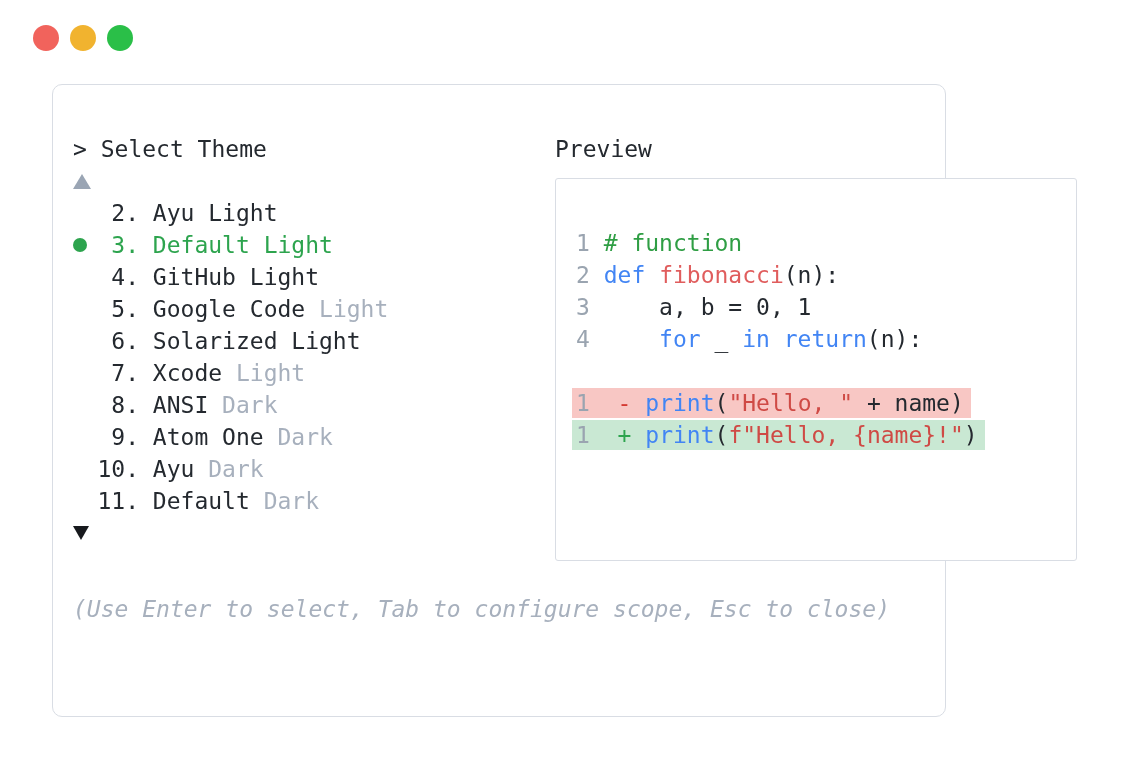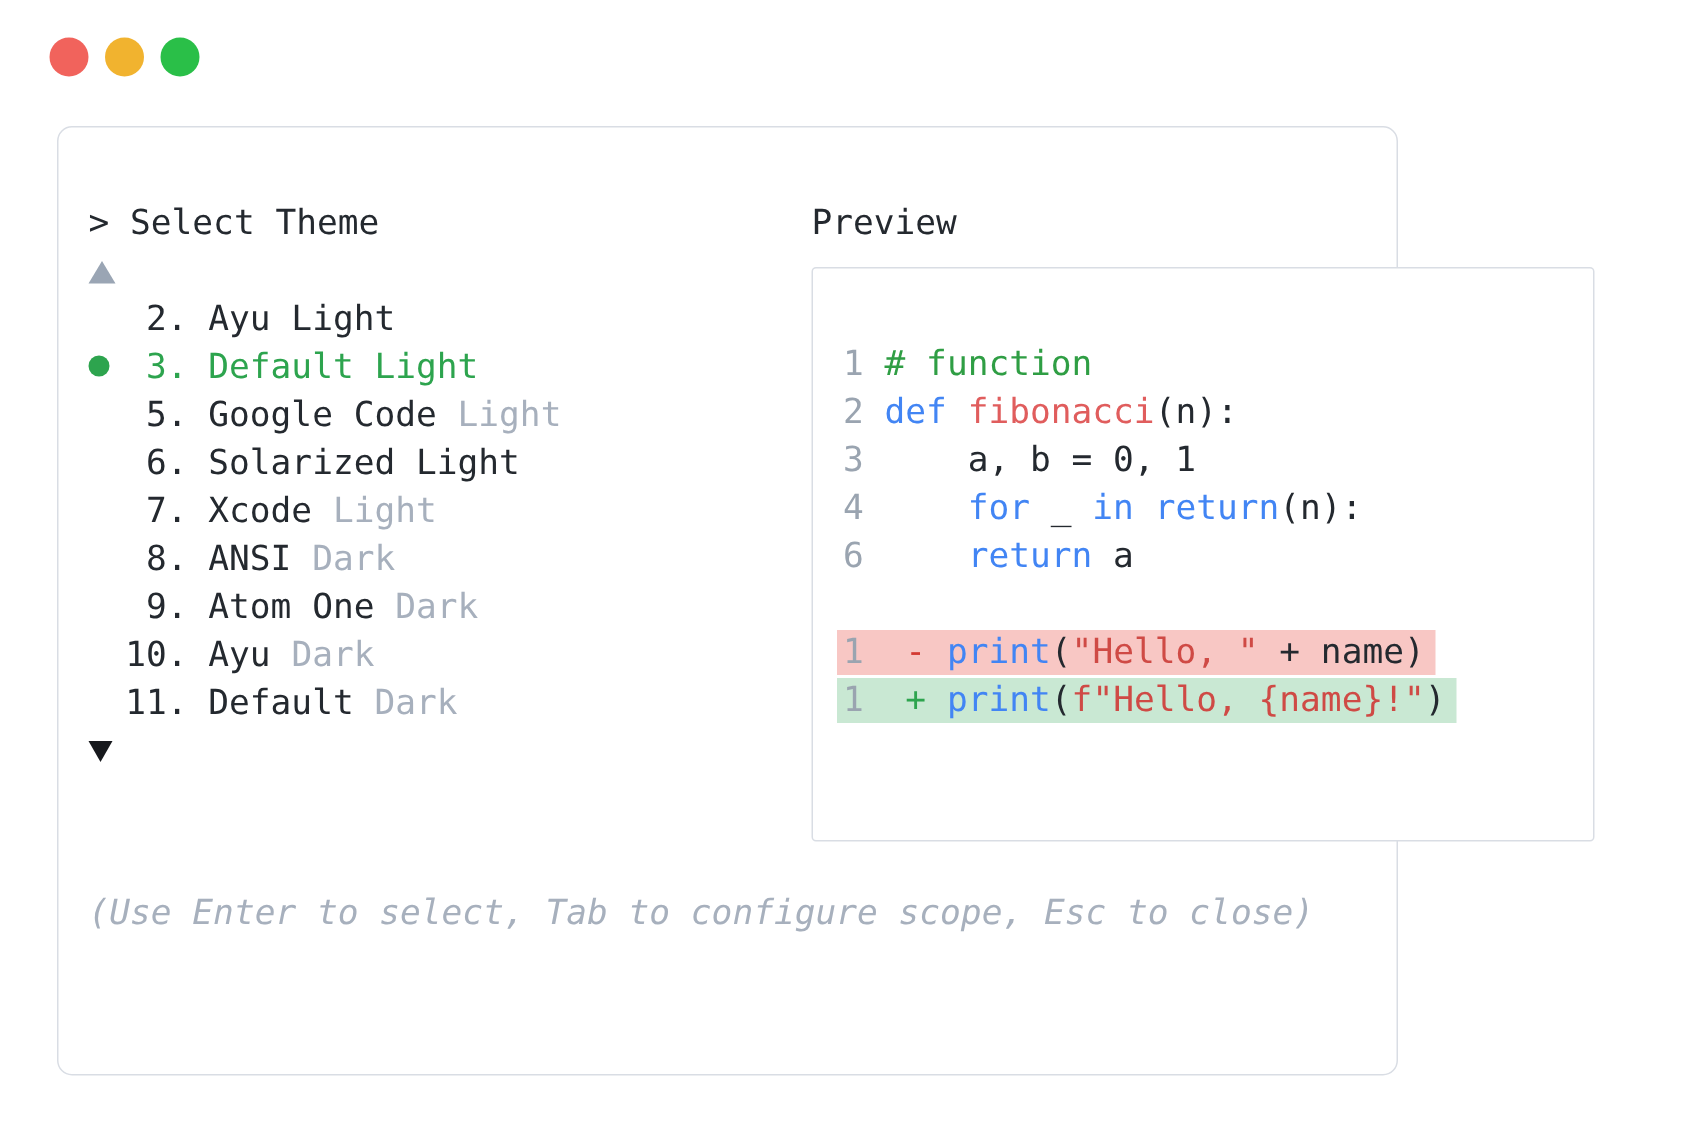--- a/index.html
+++ b/index.html
@@ -14,21 +14,21 @@
     width:1129px;height:757px;background:#ffffff;overflow:hidden;
     font-family:"DejaVu Sans Mono","Liberation Mono",monospace;
     font-size:23px;color:var(--text);
   }
   .traffic{display:flex;gap:11px;padding:25px 0 0 33px;}
   .dot{width:26px;height:26px;border-radius:50%;}
   .dot.red{background:var(--tred);}
   .dot.yellow{background:var(--tyellow);}
   .dot.green{background:var(--tgreen);}
   .panel{
-    box-sizing:border-box;margin:33px 0 0 38px;width:894px;height:633px;
+    box-sizing:border-box;margin:33px 0 0 52px;width:894px;height:633px;
     border:1.5px solid var(--border);border-radius:10px;
     padding:48px 13px 0 20px;background:#fff;
   }
   .cols{display:flex;align-items:flex-start;}
   .leftcol{width:482px;flex:none;}
   .rightcol{flex:1;}
   .line{height:32px;line-height:32px;white-space:pre;}
   .arrow-line{display:flex;align-items:center;height:32px;}
   .tri-up{width:0;height:0;border-left:9px solid transparent;border-right:9px solid transparent;border-bottom:15px solid var(--uparrow);}
   .tri-down{width:0;height:0;border-left:8px solid transparent;border-right:8px solid transparent;border-top:14px solid var(--downarrow);}
@@ -71,20 +71,21 @@
     <div class="cols">
 
       <div class="leftcol">
         <div class="line">&gt; Select Theme</div>
         <div class="arrow-line">
           <span class="tri-up"></span>
         </div>
         <div id="theme-list">
             <div class="item"><span class="marker"></span><span class="num">2.</span> <span>Ayu Light</span></div>
             <div class="item selected"><span class="marker"><span class="sel-dot"></span></span><span class="num">3.</span> <span>Default Light</span></div>
+            <div class="item"><span class="marker"></span><span class="num">4.</span> <span>GitHub Light</span></div>
             <div class="item"><span class="marker"></span><span class="num">5.</span> <span>Google Code</span><span class="muted"> Light</span></div>
             <div class="item"><span class="marker"></span><span class="num">6.</span> <span>Solarized Light</span></div>
             <div class="item"><span class="marker"></span><span class="num">7.</span> <span>Xcode</span><span class="muted"> Light</span></div>
             <div class="item"><span class="marker"></span><span class="num">8.</span> <span>ANSI</span><span class="muted"> Dark</span></div>
             <div class="item"><span class="marker"></span><span class="num">9.</span> <span>Atom One</span><span class="muted"> Dark</span></div>
             <div class="item"><span class="marker"></span><span class="num">10.</span> <span>Ayu</span><span class="muted"> Dark</span></div>
             <div class="item"><span class="marker"></span><span class="num">11.</span> <span>Default</span><span class="muted"> Dark</span></div>
           </div>
         <div class="arrow-line">
           <span class="tri-down"></span>
@@ -92,21 +93,20 @@
       </div>
 
       <div class="rightcol">
         <div class="line">Preview</div>
         <div class="preview-box">
           <div id="code">
               <div class="cline"><span class="lnum">1</span> <span class="tk-comment"># function</span></div>
               <div class="cline"><span class="lnum">2</span> <span class="tk-kw">def</span><span> </span><span class="tk-fn">fibonacci</span><span>(n):</span></div>
               <div class="cline"><span class="lnum">3</span> <span>    a, b = 0, 1</span></div>
               <div class="cline"><span class="lnum">4</span> <span>    </span><span class="tk-kw">for</span><span> _ </span><span class="tk-kw">in</span><span> </span><span class="tk-kw">return</span><span>(n):</span></div>
-              <div class="cline"><span class="lnum">6</span> <span>    </span><span class="tk-kw">return</span><span> a</span></div>
               <div class="cline"></div>
               <div class="cline"><span class="hl bg-del"><span class="lnum">1</span> <span> </span><span class="tk-del">-</span><span> </span><span class="tk-kw">print</span><span>(</span><span class="tk-str">"Hello, "</span><span> + name)</span></span></div>
               <div class="cline"><span class="hl bg-add"><span class="lnum">1</span> <span> </span><span class="tk-add">+</span><span> </span><span class="tk-kw">print</span><span>(</span><span class="tk-str">f"Hello, {name}!"</span><span>)</span></span></div>
             </div>
         </div>
       </div>
 
     </div>
 
     <div class="line hint">(Use Enter to select, Tab to configure scope, Esc to close)</div>

